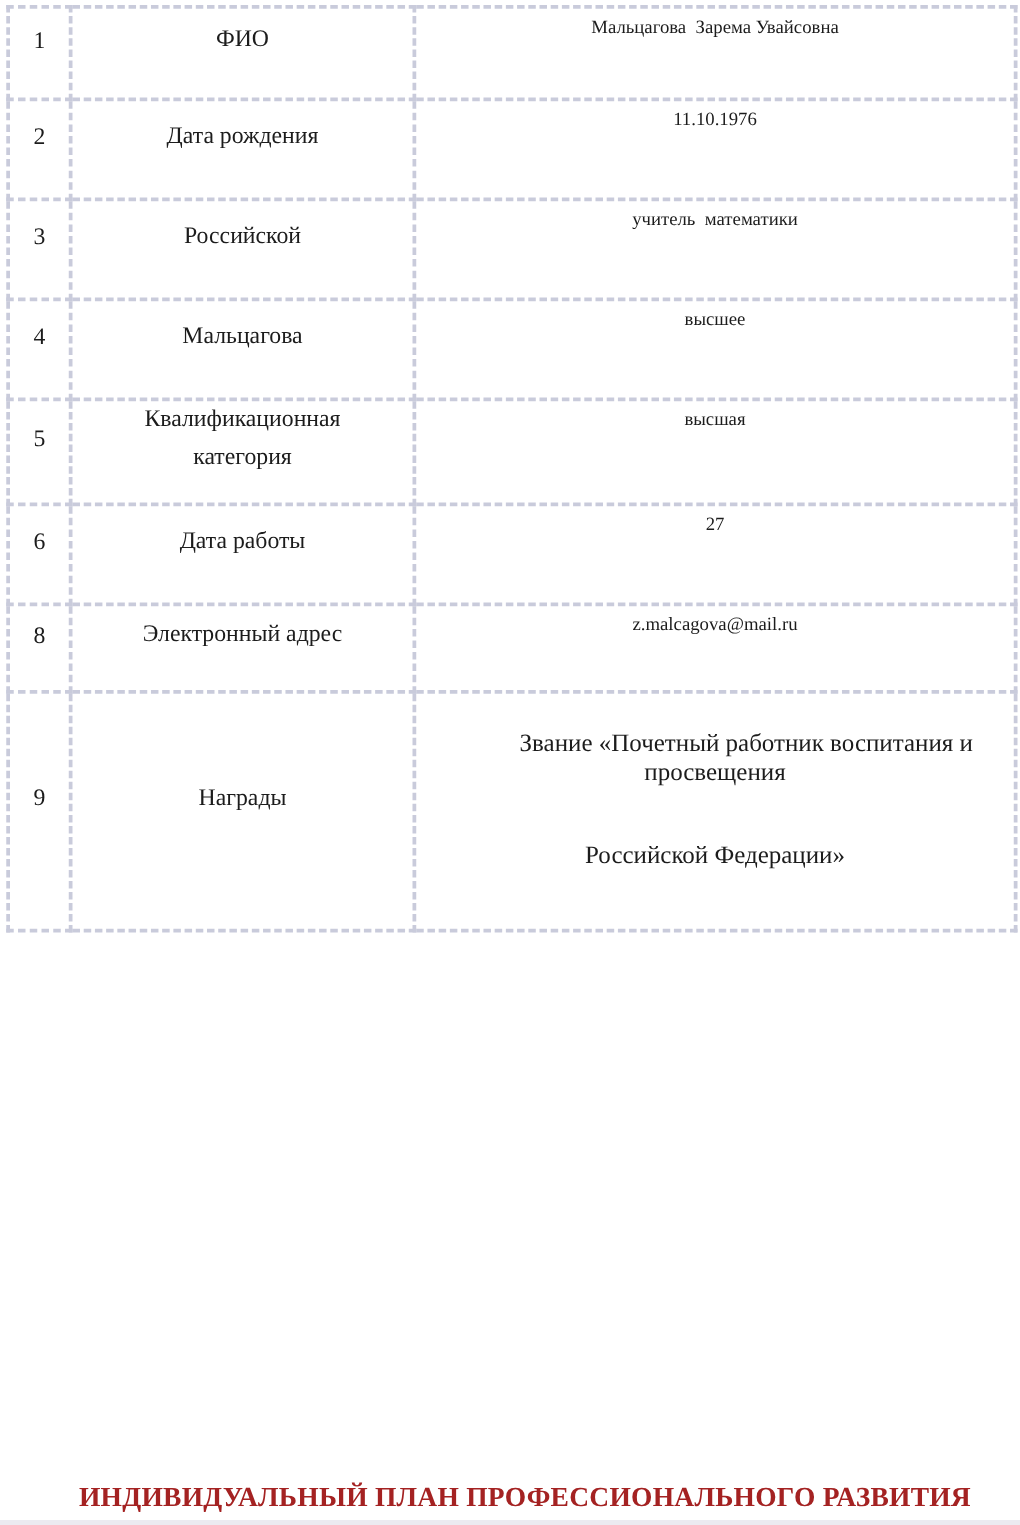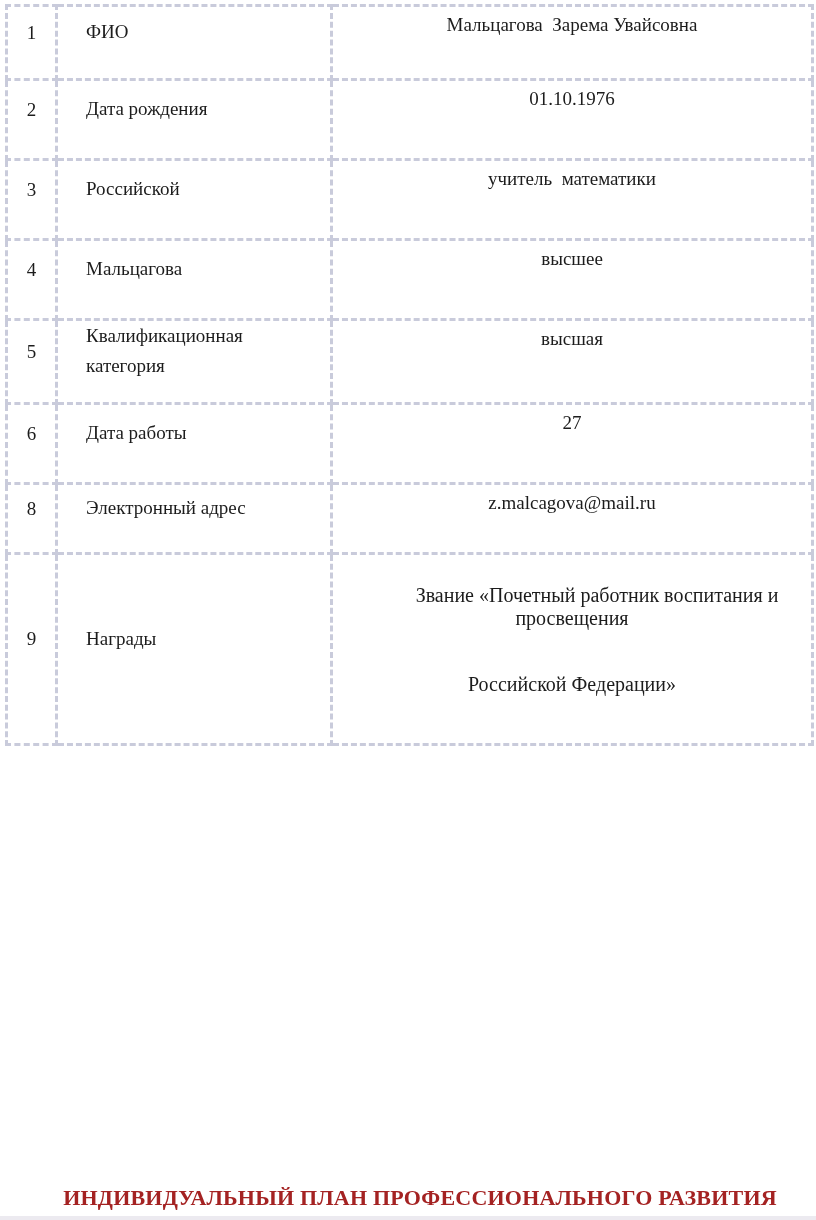--- a/index.html
+++ b/index.html
@@ -35,30 +35,31 @@
   col.c-label { width: 275px; }
   col.c-value { width: 481px; }
 
   td.cell-num {
     text-align: center;
     vertical-align: middle;
     padding-bottom: 20px;
     font-size: 19px;
   }
   td.cell-label {
+    text-align: center;
     vertical-align: middle;
     padding: 0 28px 20px 28px;
     font-size: 19px;
     line-height: 1.6;
   }
   td.cell-value {
     text-align: center;
     vertical-align: top;
     padding-top: 7px;
-    font-size: 19px;
+    font-size: 15px;
     white-space: pre-wrap;
   }
   td.cell-value-small {
     font-size: 20px;
     padding-top: 6px;
   }
   .value-line2 {
     display: block;
     margin-top: 20px;
   }
@@ -94,21 +95,21 @@
     </colgroup>
     <tbody>
       <tr style="height:74px;">
         <td class="cell-num">1</td>
         <td class="cell-label">ФИО</td>
         <td class="cell-value">Мальцагова  Зарема Увайсовна</td>
       </tr>
       <tr style="height:80px;">
         <td class="cell-num">2</td>
         <td class="cell-label">Дата рождения</td>
-        <td class="cell-value">01.10.1976</td>
+        <td class="cell-value">11.10.1976</td>
       </tr>
       <tr style="height:80px;">
         <td class="cell-num">3</td>
         <td class="cell-label">Российской</td>
         <td class="cell-value">учитель  математики</td>
       </tr>
       <tr style="height:80px;">
         <td class="cell-num">4</td>
         <td class="cell-label">Мальцагова</td>
         <td class="cell-value">высшее</td>

